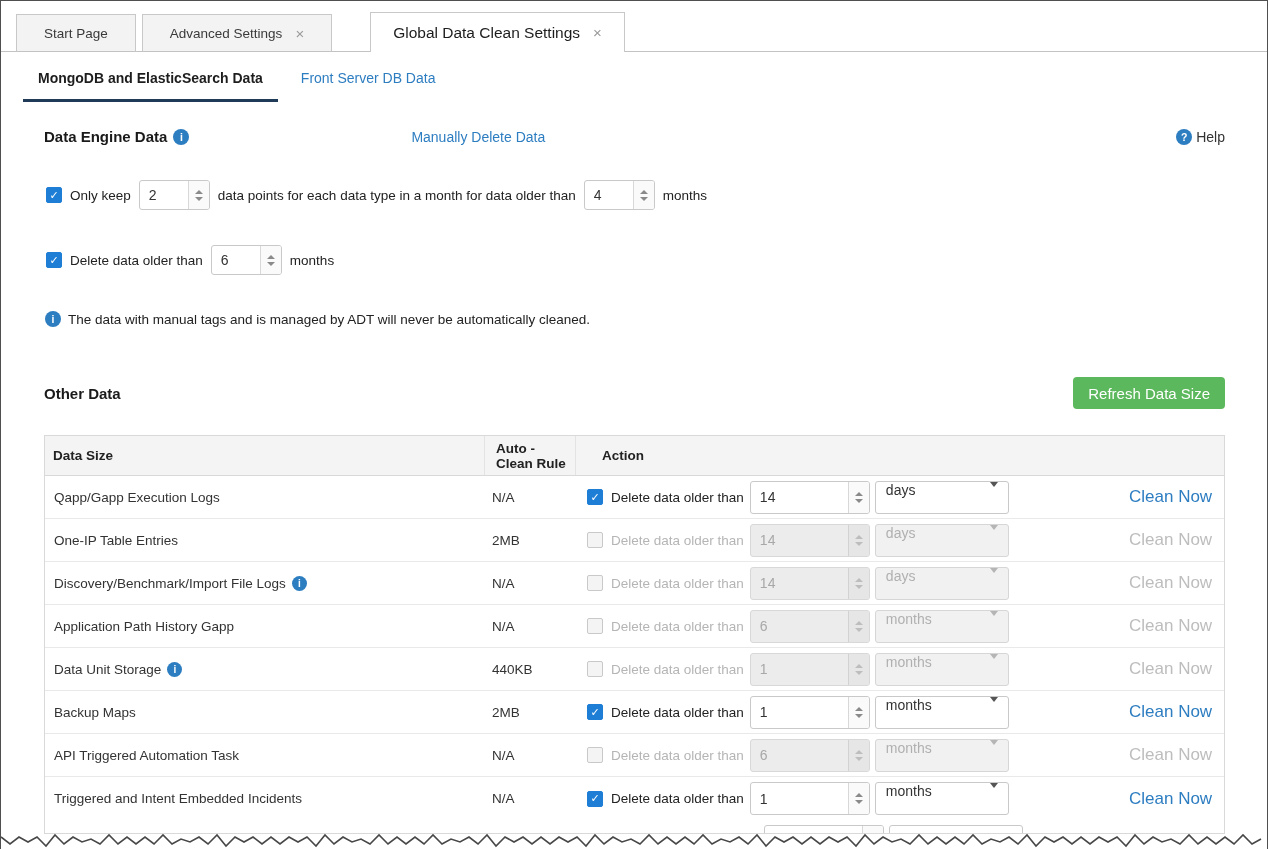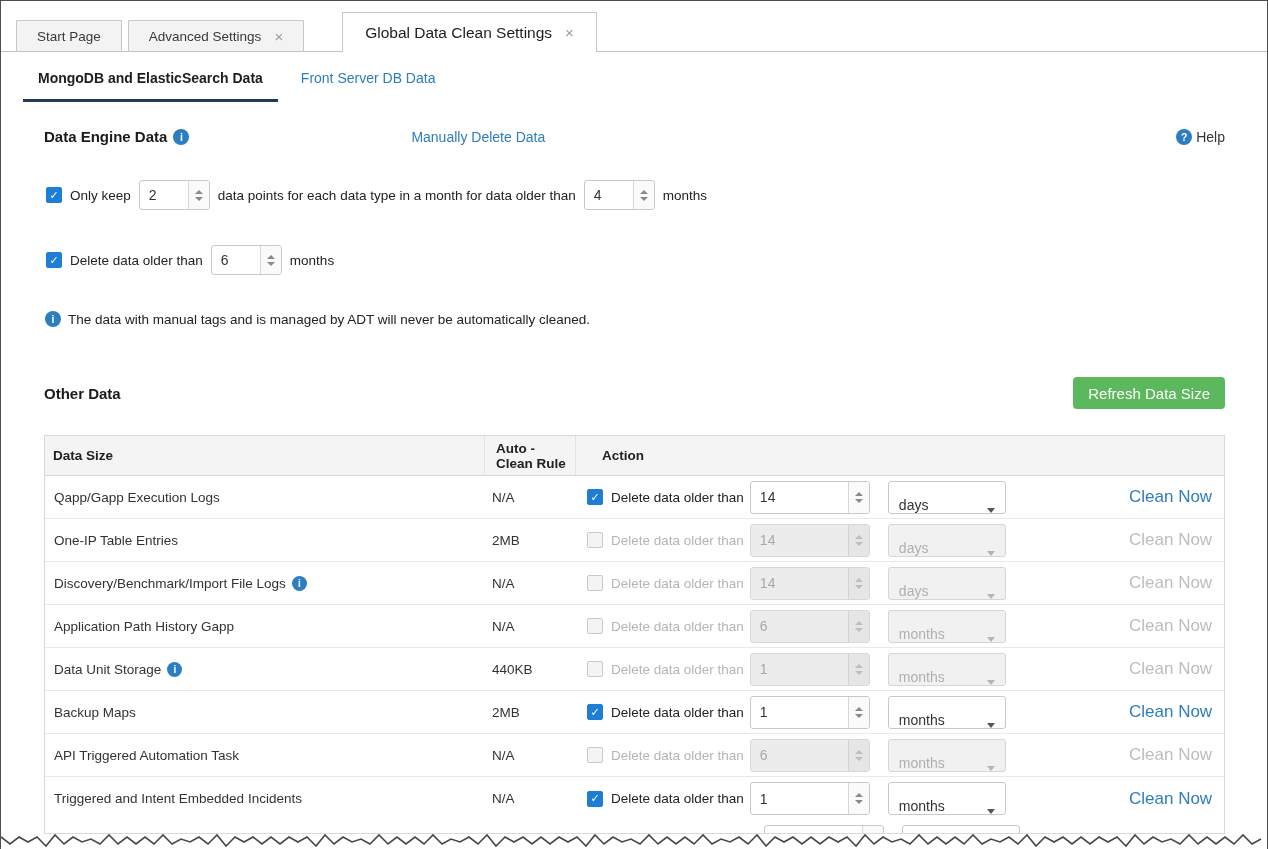--- a/index.html
+++ b/index.html
@@ -4,21 +4,21 @@
 <style>
   * { margin:0; padding:0; box-sizing:border-box; }
   body { background:#fff; font-family:"Liberation Sans","DejaVu Sans",sans-serif; }
   .screen { position:relative; width:1268px; height:849px; background:#fff;
             border:1px solid #4f4f4f; border-bottom:none; overflow:hidden; }
 
   
   .tabbar { position:relative; height:51px; padding-left:15px; display:flex; align-items:flex-end; }
   .tabline { position:absolute; left:0; right:0; top:50px; height:1px; background:#c3c3c3; z-index:0; }
   .tab { position:relative; z-index:1; display:flex; align-items:center; gap:13px;
-         height:32px; padding:0 20px; margin-right:6px; background:#f3f3f3;
+         height:38px; padding:0 27px; margin-right:6px; background:#f3f3f3;
          border:1px solid #c8c8c8; border-bottom:1px solid #c3c3c3;
          font-size:13.5px; color:#3a3a3a; cursor:default; white-space:nowrap; }
   .tab.active { height:40px; background:#fff; border-bottom:none; font-size:15.5px; color:#1d1d1d; padding:0 22px;margin-left:32px; }
   .tab-close { font-size:15px; color:#9a9a9a; line-height:1; }
 
   
   .subtabs { display:flex; gap:8px; padding:18px 0 0 22px; }
   .subtab { padding:0 15px 13px 15px; font-size:14px; color:#2d7dc1; white-space:nowrap; }
   .subtab.active { color:#1d1d1d; font-weight:bold; border-bottom:3px solid #1f3b57; }
 
@@ -72,25 +72,25 @@
   .thead .th-rule { padding-left:11px; }
   .thead .th-action { padding-left:26px; }
 
   .trow { height:43px; border-bottom:1px solid #e9e9e9; font-size:13.5px; background:#fff; }
   .trow:last-child { border-bottom:none; }
   .td-type { padding-left:9px; display:flex; align-items:flex-end; gap:6px; color:#333; }
   .td-size { color:#333; }
   .td-rule { display:flex; align-items:center; padding-left:12px; gap:0; }
   .td-rule .checkbox { margin-right:8px; }
   .rule-label { margin-right:6px; white-space:nowrap; }
-  .td-rule .numbox { margin-right:18px; }
+  .td-rule .numbox { margin-right:5px; }
   .td-action { padding-left:14px; }
   .action-link { font-size:17px; cursor:pointer; }
 
-  .select { display:inline-flex; align-items:flex-end; justify-content:space-between; width:118px; height:33px;
+  .select { display:inline-flex; align-items:flex-start; justify-content:space-between; width:134px; height:33px;
             border:1px solid #c9c9c9; border-radius:3px; background:#fff; padding:0 10px; font-size:14px;
             color:#333; flex:0 0 auto; }
   .caret { width:0; height:0; border-left:4.5px solid transparent; border-right:4.5px solid transparent;
            border-top:5px solid #555; }
 
   .trow.on .rule-label { color:#222; }
   .trow.on .action-link { color:#2d7dc1; }
   .trow.off .rule-label { color:#b5b5b5; }
   .trow.off .checkbox { background:#f4f4f4; border-color:#c9c9c9; }
   .trow.off .numbox { background:#ececec; border-color:#d8d8d8; }

